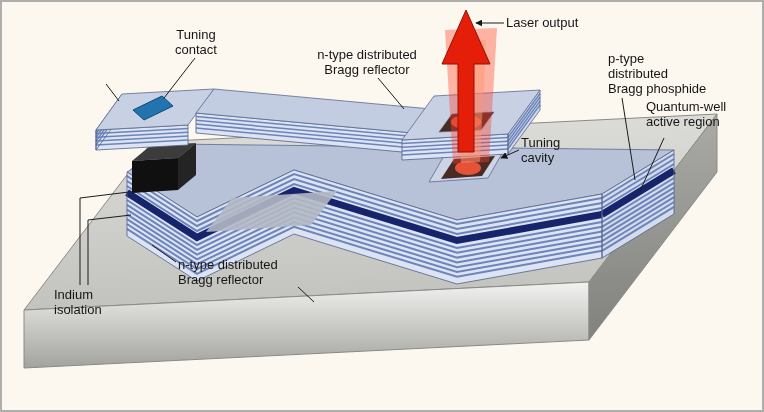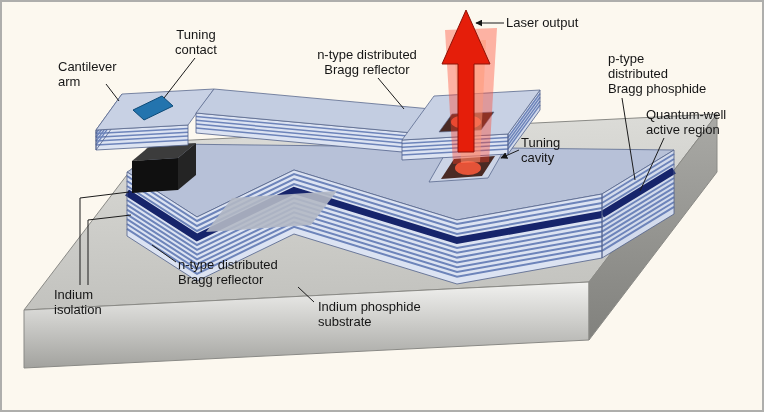--- a/index.html
+++ b/index.html
@@ -151,30 +151,26 @@
       <line x1="174" y1="260" x2="150" y2="243"></line>
       <polyline points="78,283 78,196 127,190"></polyline>
       <polyline points="86,283 86,218 129,213"></polyline>
       <line x1="312" y1="300" x2="296" y2="285"></line>
     </g>
   </svg>
 
   <div class="lbl" style="left:504px;top:14px">Laser output</div>
   <div class="lbl c" style="left:158px;top:26px;width:72px">Tuning
 contact</div>
-  <div class="lbl" style="left:56px;top:58px">Cantilever
-arm</div>
   <div class="lbl c" style="left:296px;top:46px;width:138px">n-type distributed
 Bragg reflector</div>
   <div class="lbl" style="left:606px;top:50px">p-type
 distributed
 Bragg phosphide</div>
-  <div class="lbl" style="left:644px;top:106px">Quantum-well
+  <div class="lbl" style="left:644px;top:98px">Quantum-well
 active region</div>
   <div class="lbl" style="left:519px;top:134px">Tuning
 cavity</div>
   <div class="lbl" style="left:176px;top:256px">n-type distributed
 Bragg reflector</div>
   <div class="lbl" style="left:52px;top:286px">Indium
 isolation</div>
-  <div class="lbl" style="left:316px;top:298px">Indium phosphide
-substrate</div>
 </div>
 
 </body></html>

